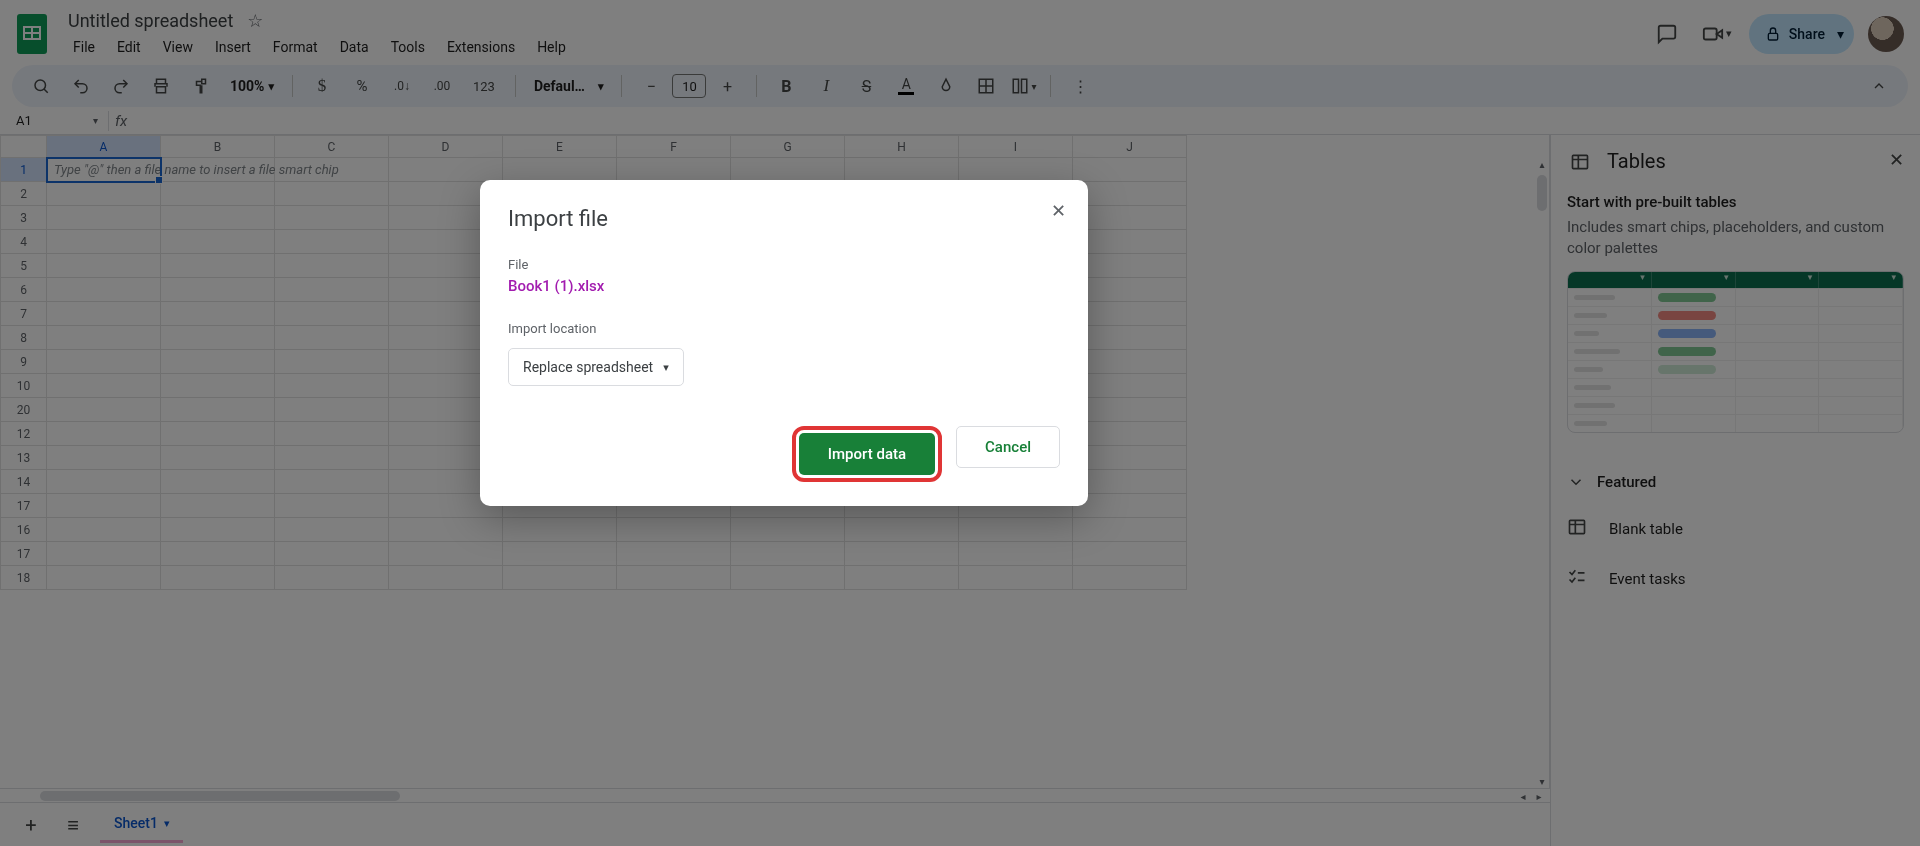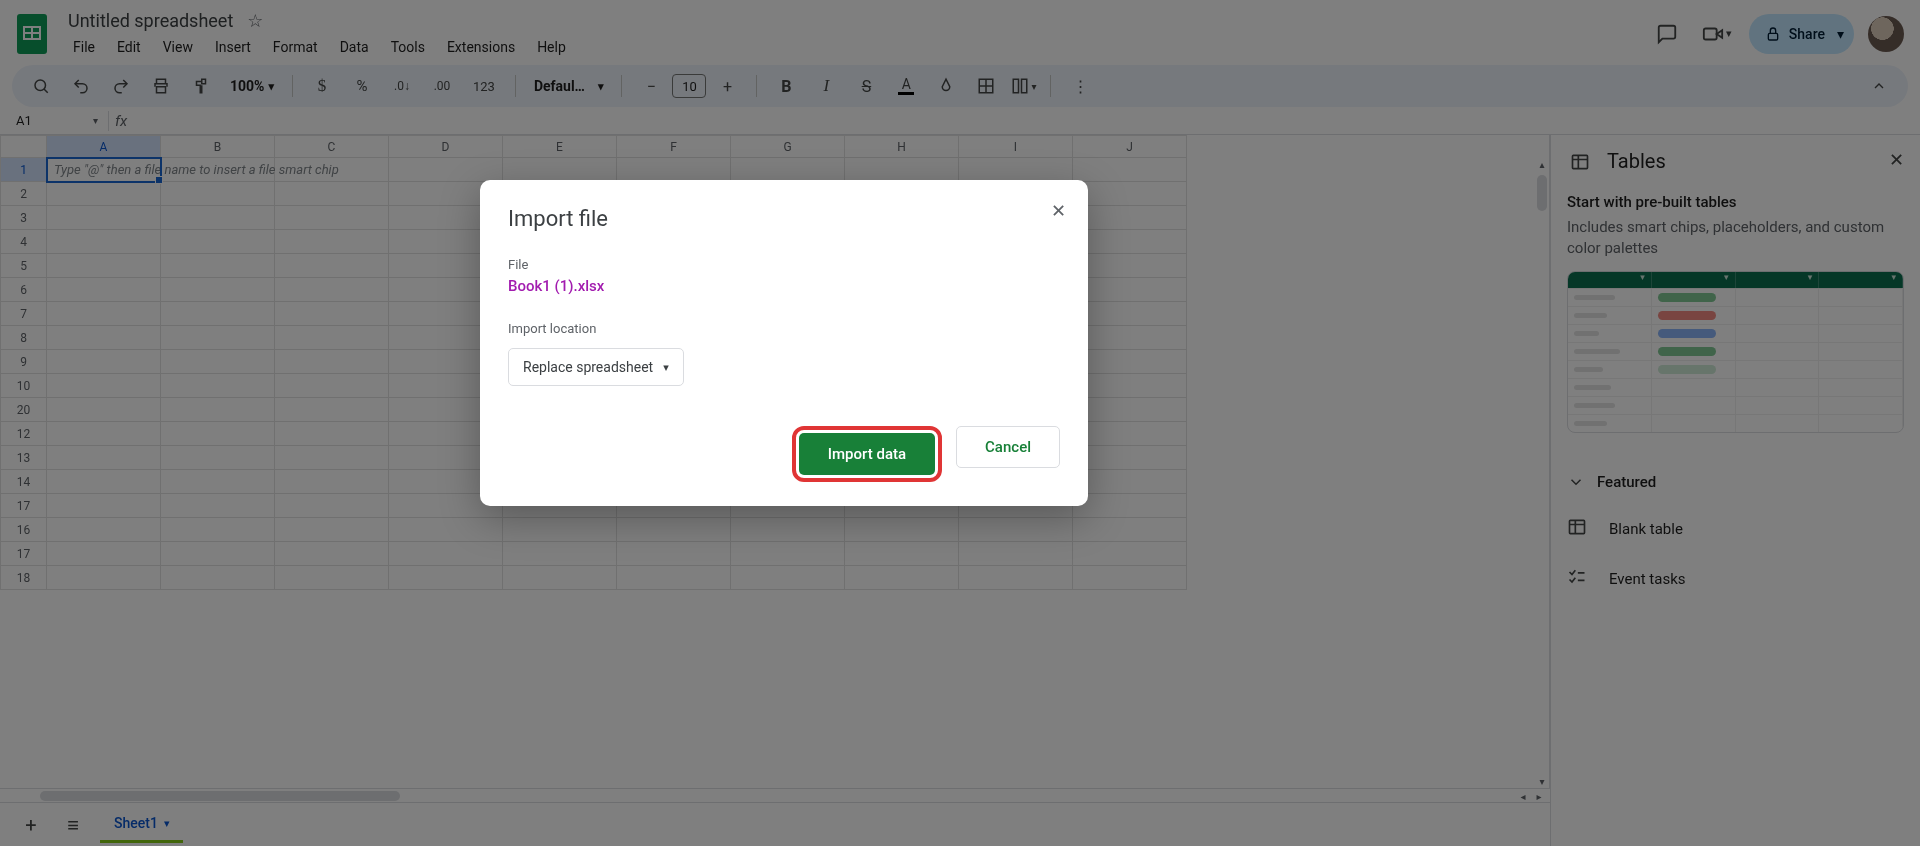--- a/index.html
+++ b/index.html
@@ -234,21 +234,21 @@
   .sheet-tabs .plus, .sheet-tabs .all {
     width:30px;height:30px;display:flex;align-items:center;justify-content:center;
     color:#444746;font-size:20px;
   }
   .sheet-tab {
     height: 36px;
     display:flex; align-items:center; gap:6px;
     padding: 0 14px;
     color: #0b57d0;
     font-weight: 500;
-    border-bottom: 3px solid #84cc16;
+    border-bottom: 3px solid #f9a8d4;
     font-size: 14px;
   }
   .sheet-tab .dd{font-size:11px;}
   
   .sidebar {
     width: 370px;
     border-left: 1px solid var(--border-grey);
     padding: 14px 16px;
     position: relative;
   }

